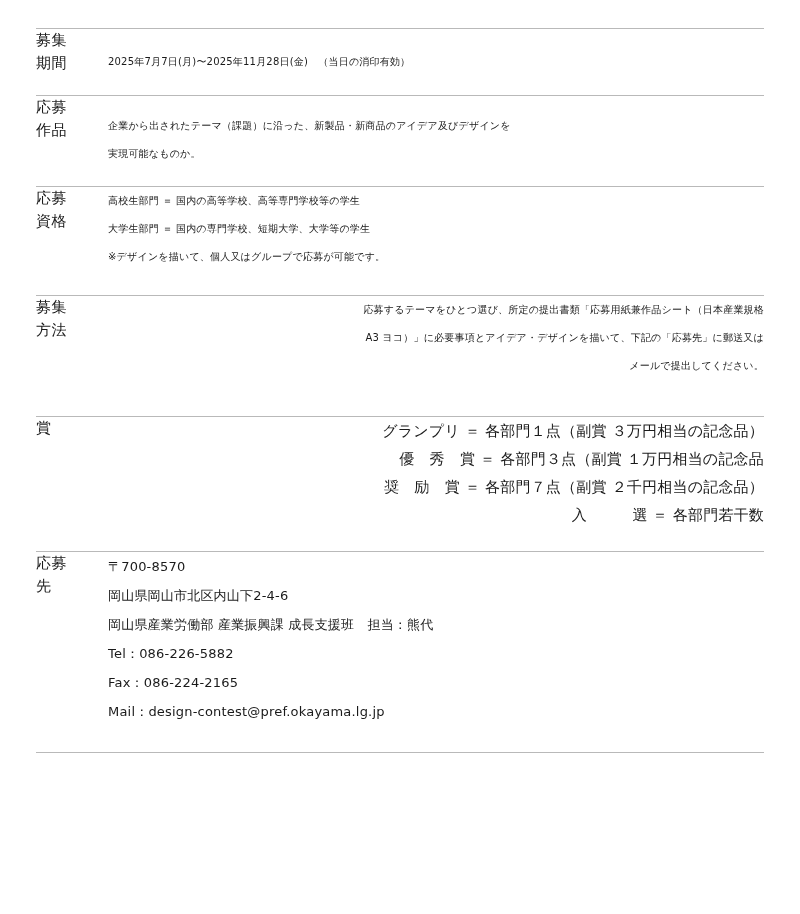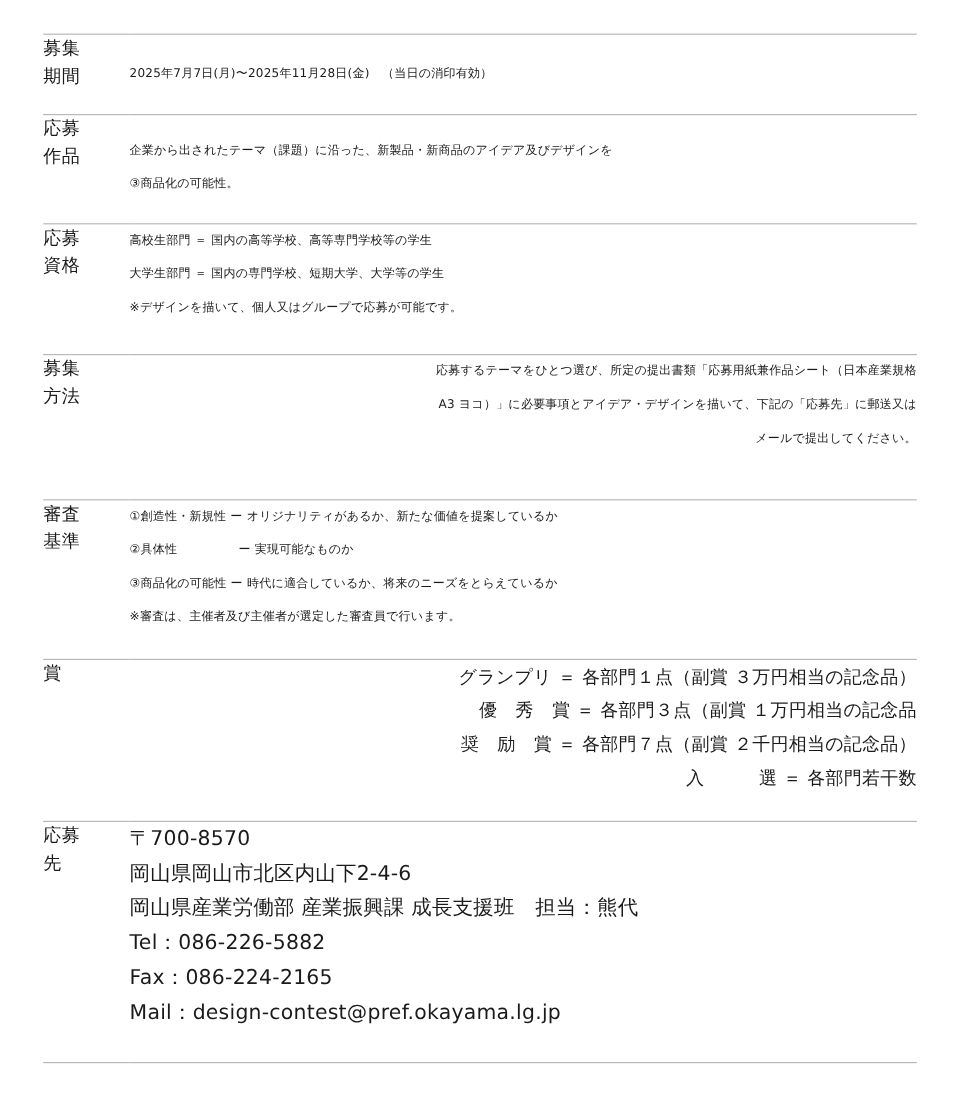--- a/index.html
+++ b/index.html
@@ -69,21 +69,21 @@
   tr[data-name="row-sho"] td.value-cell { padding-bottom: 22px; text-align: right; }
   tr[data-name="row-obo-saki"] td.value-cell { padding-bottom: 26px; }
   .award-line {
     font-size: 15px;
     line-height: 28px;
     letter-spacing: 0.2px;
     white-space: pre;
     padding-left: 8px;
   }
   .addr-line {
-    font-size: 17px;
+    font-size: 13px;
     line-height: 29px;
     letter-spacing: 0.2px;
     white-space: pre-wrap;
   }
 </style>
 </head>
 <body>
 
 <div class="page" data-name="document-page">
   <table class="info-table" data-name="contest-info-table">
@@ -98,21 +98,21 @@
         </td>
       </tr>
 
       <tr data-name="row-obo-sakuhin">
         <td class="label-cell" data-name="row-label-cell">
           <div class="label-line" data-name="row-label">応募
 作品</div>
         </td>
         <td class="value-cell" data-name="row-value-cell">
           <div class="value-line" data-name="row-value-line">企業から出されたテーマ（課題）に沿った、新製品・新商品のアイデア及びデザインを</div>
-          <div class="value-line" data-name="row-value-line">③商品化の可能性。</div>
+          <div class="value-line" data-name="row-value-line">実現可能なものか。</div>
         </td>
       </tr>
 
       <tr data-name="row-obo-shikaku">
         <td class="label-cell" data-name="row-label-cell">
           <div class="label-line" data-name="row-label">応募
 資格</div>
         </td>
         <td class="value-cell" data-name="row-value-cell">
           <div class="value-line" data-name="row-value-line">高校生部門 ＝ 国内の高等学校、高等専門学校等の学生</div>
@@ -126,32 +126,20 @@
           <div class="label-line" data-name="row-label">募集
 方法</div>
         </td>
         <td class="value-cell" data-name="row-value-cell">
           <div class="value-line" data-name="row-value-line">応募するテーマをひとつ選び、所定の提出書類「応募用紙兼作品シート（日本産業規格</div>
           <div class="value-line" data-name="row-value-line">A3 ヨコ）」に必要事項とアイデア・デザインを描いて、下記の「応募先」に郵送又は</div>
           <div class="value-line" data-name="row-value-line">メールで提出してください。</div>
         </td>
       </tr>
 
-      <tr data-name="row-shinsa-kijun">
-        <td class="label-cell" data-name="row-label-cell">
-          <div class="label-line" data-name="row-label">審査
-基準</div>
-        </td>
-        <td class="value-cell" data-name="row-value-cell">
-          <div class="value-line" data-name="row-value-line">①創造性・新規性 ー オリジナリティがあるか、新たな価値を提案しているか</div>
-          <div class="value-line" data-name="row-value-line">②具体性　　　　　ー 実現可能なものか</div>
-          <div class="value-line" data-name="row-value-line">③商品化の可能性 ー 時代に適合しているか、将来のニーズをとらえているか</div>
-          <div class="value-line" data-name="row-value-line">※審査は、主催者及び主催者が選定した審査員で行います。</div>
-        </td>
-      </tr>
 
       <tr data-name="row-sho">
         <td class="label-cell" data-name="row-label-cell">
           <div class="label-line" data-name="row-label">賞</div>
         </td>
         <td class="value-cell" data-name="row-value-cell">
           <div class="award-line" data-name="award-line">グランプリ ＝ 各部門１点（副賞 ３万円相当の記念品）</div>
           <div class="award-line" data-name="award-line">優　秀　賞 ＝ 各部門３点（副賞 １万円相当の記念品</div>
           <div class="award-line" data-name="award-line">奨　励　賞 ＝ 各部門７点（副賞 ２千円相当の記念品）</div>
           <div class="award-line" data-name="award-line">入　　　選 ＝ 各部門若干数</div>

